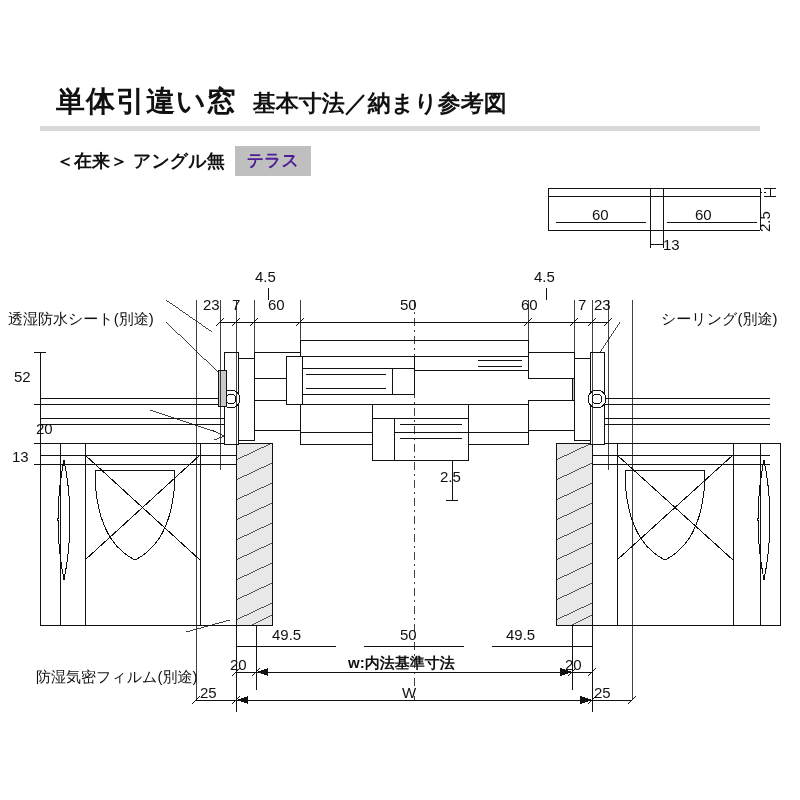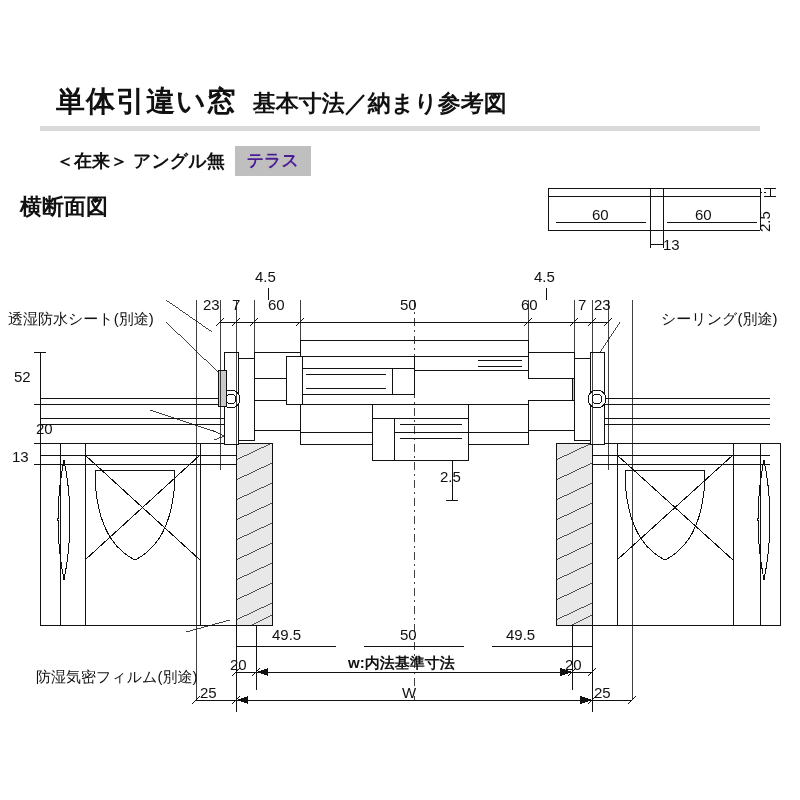--- a/index.html
+++ b/index.html
@@ -34,21 +34,20 @@
 
   <div class="title-row">
     <span class="title-main">単体引違い窓</span>
     <span class="title-sub">基本寸法／納まり参考図</span>
   </div>
   <div class="rule"></div>
   <div class="tag-row">
     <span class="tag-text">＜在来＞ アングル無</span>
     <span class="tag-chip">テラス</span>
   </div>
-  <div class="section-title">横断面図</div>
 
   <svg class="draw" viewBox="0 0 800 800">
     <g stroke="#111" fill="none" stroke-width="1" shape-rendering="crispEdges">
 
       <line x1="548" y1="188" x2="760" y2="188"></line>
       <line x1="548" y1="196" x2="760" y2="196"></line>
       <line x1="548" y1="230" x2="760" y2="230"></line>
       <line x1="548" y1="188" x2="548" y2="230"></line>
       <line x1="650" y1="188" x2="650" y2="230"></line>
       <line x1="663" y1="188" x2="663" y2="230"></line>

